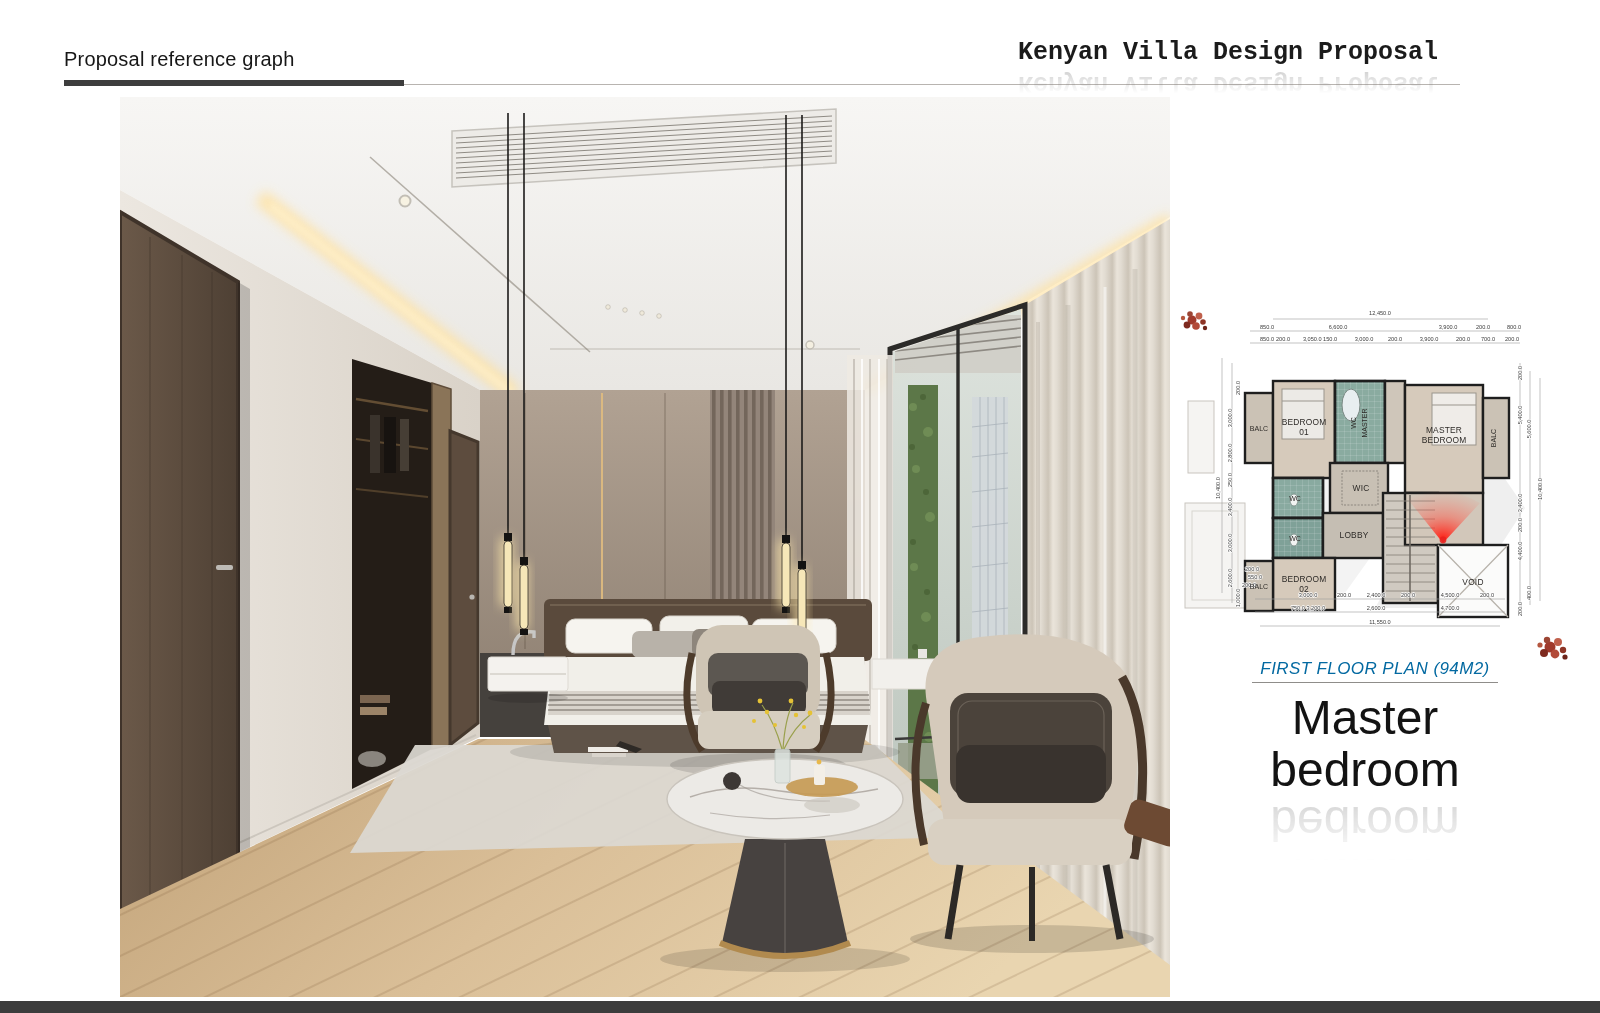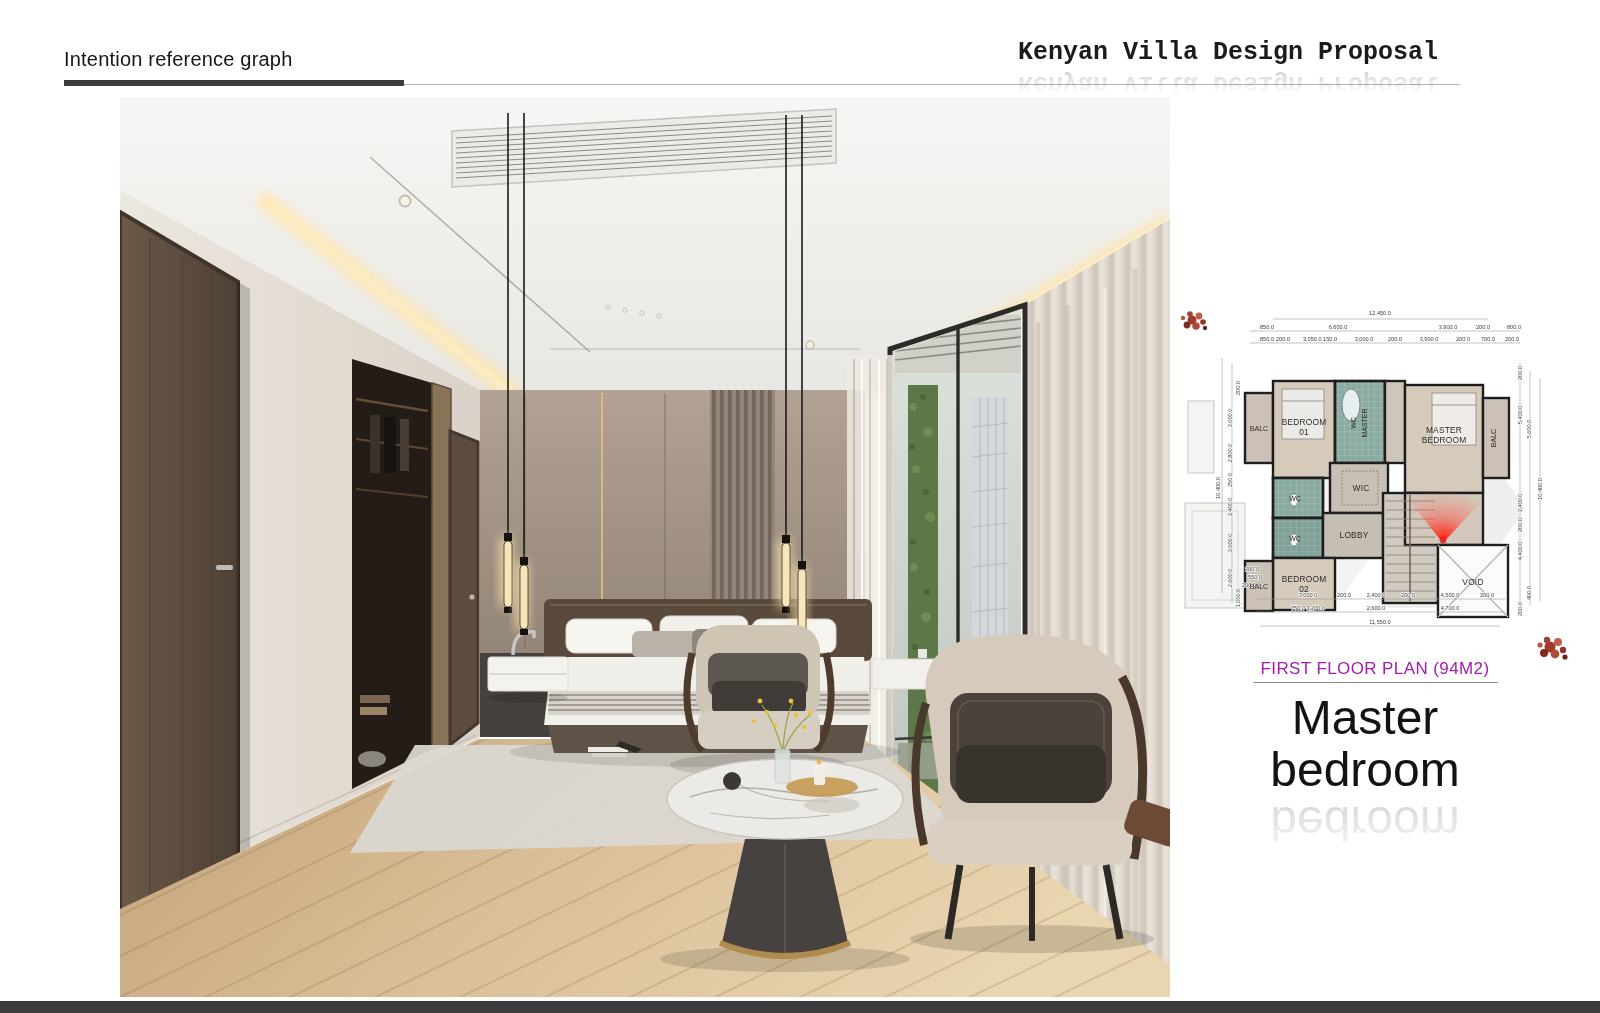--- a/index.html
+++ b/index.html
@@ -17,35 +17,35 @@
     -webkit-mask-image:linear-gradient(to bottom,transparent 15%,rgba(0,0,0,.8) 95%);
     mask-image:linear-gradient(to bottom,transparent 15%,rgba(0,0,0,.8) 95%);}
   
   #photo{left:120px;top:97px;width:1050px;height:900px;z-index:1;}
   
   #plan{left:1170px;top:293px;width:400px;height:372px;z-index:2;}
   .dim{font-family:"Liberation Sans",sans-serif;font-size:5.6px;fill:#3c3c3c;text-anchor:middle;
     paint-order:stroke fill;stroke:#fff;stroke-width:1.3px;stroke-linejoin:round;}
   .room{font-family:"Liberation Sans",sans-serif;font-size:8.4px;fill:#2e2b28;text-anchor:middle;letter-spacing:.2px;}
   .room-sm{font-family:"Liberation Sans",sans-serif;font-size:7px;fill:#2e2b28;text-anchor:middle;}
-  #plan-caption{left:1205px;top:659px;width:340px;text-align:center;font-size:17px;color:#a21caf;letter-spacing:.4px;z-index:2;}
+  #plan-caption{left:1205px;top:659px;width:340px;text-align:center;font-size:17px;color:#0369a1;letter-spacing:.4px;z-index:2;font-style:italic;}
   #plan-caption span{border-bottom:1px solid #8f8d8a;padding:0 8px 4px 8px;}
   
   #headline{left:1185px;top:692px;width:360px;text-align:center;font-size:48px;line-height:52px;color:#131313;z-index:2;}
   #headline-reflection{left:1185px;top:797px;width:360px;text-align:center;font-size:48px;line-height:52px;color:#444;
     transform:scaleY(-1);opacity:.30;z-index:2;
     -webkit-mask-image:linear-gradient(to bottom,transparent 38%,rgba(0,0,0,.75) 100%);
     mask-image:linear-gradient(to bottom,transparent 38%,rgba(0,0,0,.75) 100%);}
   
   #footer-bar{left:0;top:1001px;width:1600px;height:12px;background:var(--footer-bar,#3c3c3c);}
 </style>
 </head>
 <body>
 
-<div class="abs" id="section-label">Intention reference graph</div>
+<div class="abs" id="section-label">Proposal reference graph</div>
 <div class="abs" id="rule-thin"></div>
 <div class="abs" id="rule-thick"></div>
 <div class="abs" id="page-title">Kenyan Villa Design Proposal</div>
 <div class="abs" id="page-title-reflection">Kenyan Villa Design Proposal</div>
 
 <svg class="abs" id="photo" viewBox="0 0 1050 900" preserveAspectRatio="none">
   <defs>
     <linearGradient id="gCeil" x1="0" y1="0" x2="0" y2="1">
         <stop offset="0" stop-color="#f7f6f4"></stop>
         <stop offset="1" stop-color="#e9e7e3"></stop>

